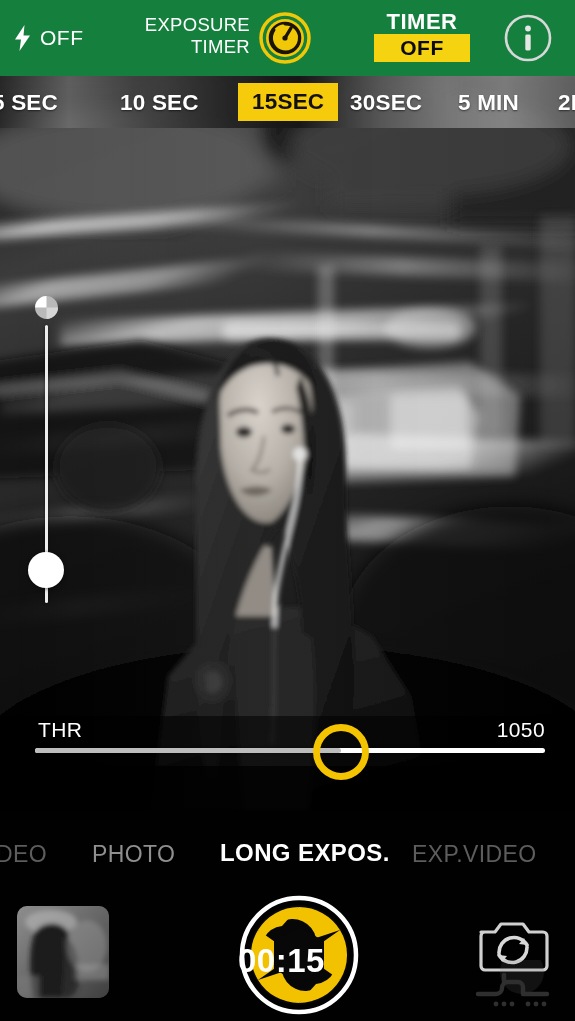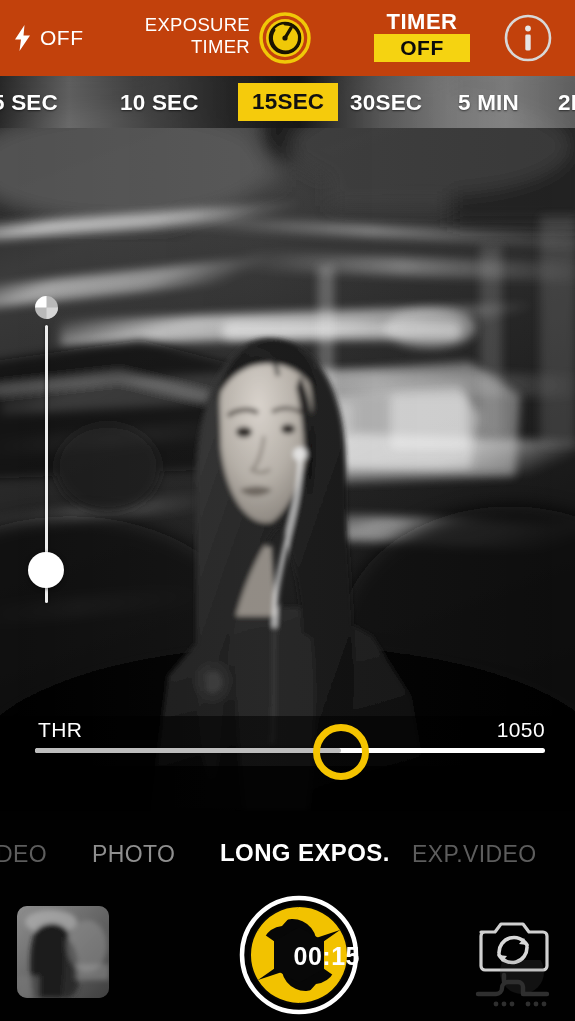--- a/index.html
+++ b/index.html
@@ -18,21 +18,21 @@
     overflow: hidden;
     background: #000;
   }
 
   
   .topbar {
     position: absolute;
     left: 0; top: 0;
     width: 575px;
     height: 76px;
-    background: #c2410c;
+    background: #15803d;
     z-index: 40;
   }
   .flash-group {
     position: absolute;
     left: 14px; top: 18px;
     display: flex;
     align-items: center;
     gap: 9px;
     height: 40px;
   }
@@ -271,23 +271,23 @@
   .shutter {
     position: absolute;
     left: 238px; top: 894px;
     width: 122px; height: 122px;
     z-index: 60;
   }
   .shutter-time {
     position: absolute;
     left: 0; top: 48px;
     width: 122px;
-    text-align: right;
+    text-align: left;
     color: #fff;
-    font-size: 25px;
+    font-size: 33px;
     font-weight: bold;
     letter-spacing: 0.5px;
     pointer-events: none;
   }
 
   .flipcam {
     position: absolute;
     left: 477px; top: 916px;
     width: 72px; height: 60px;
     z-index: 60;

